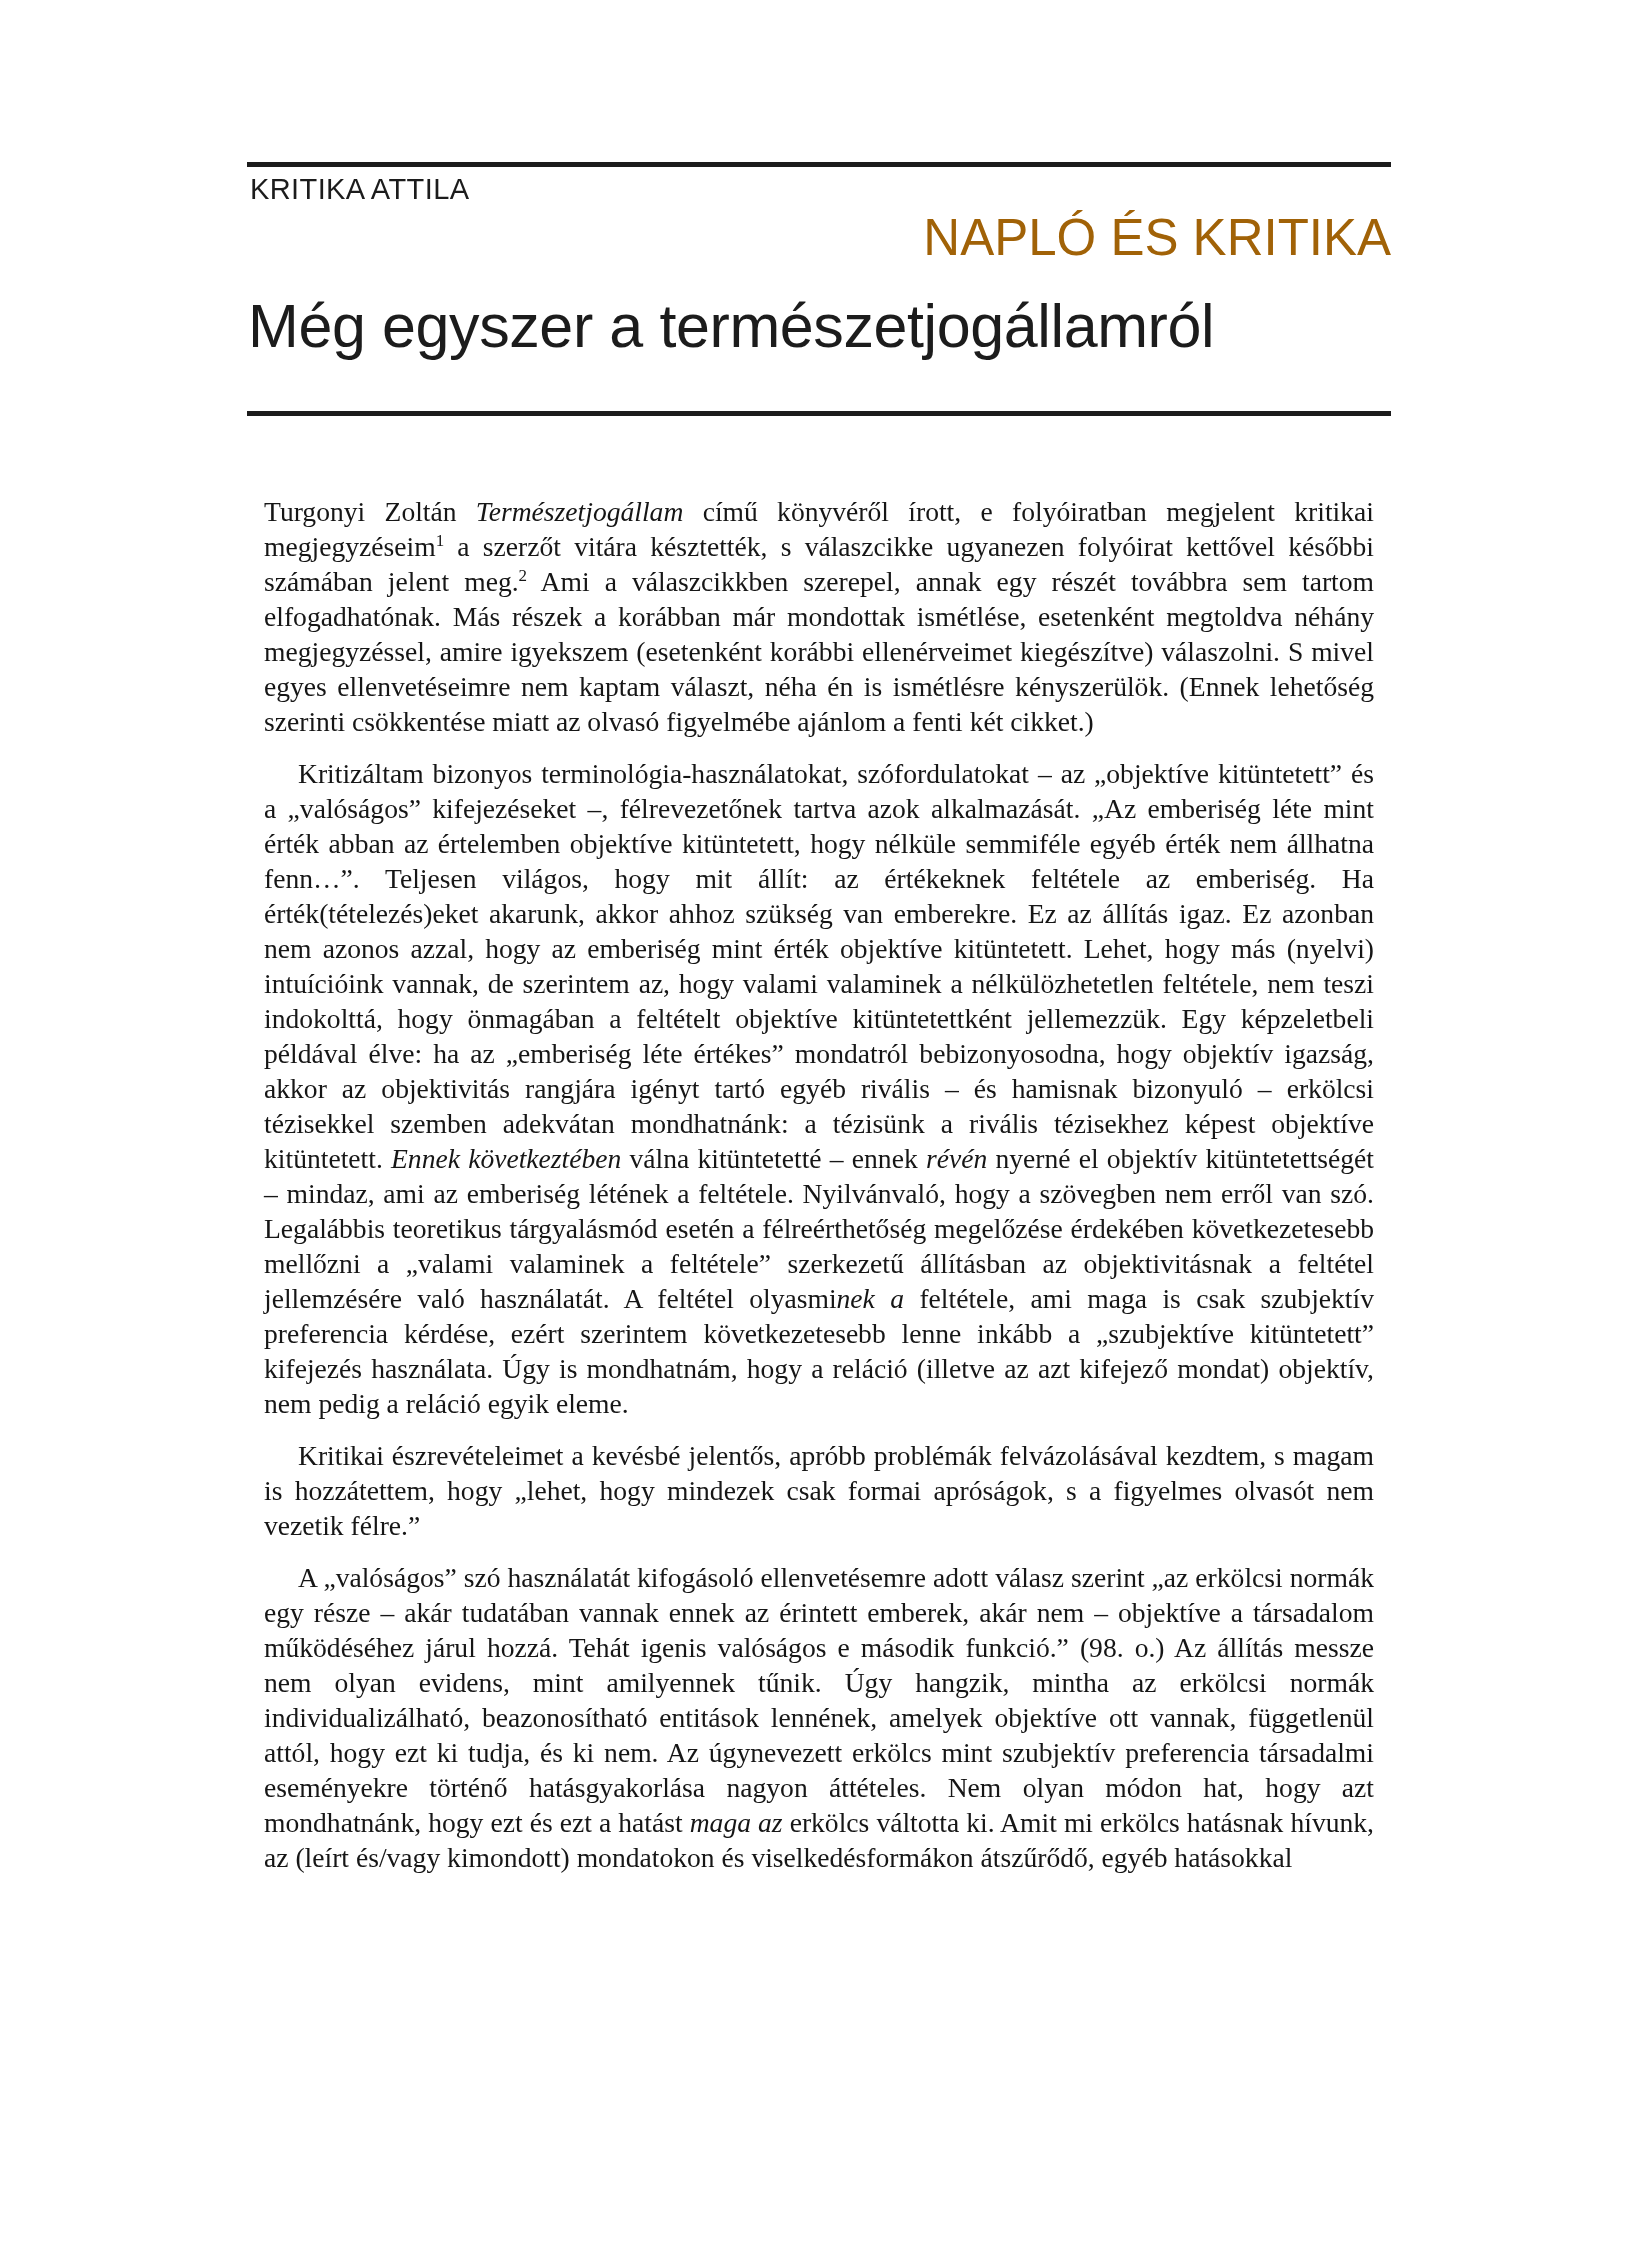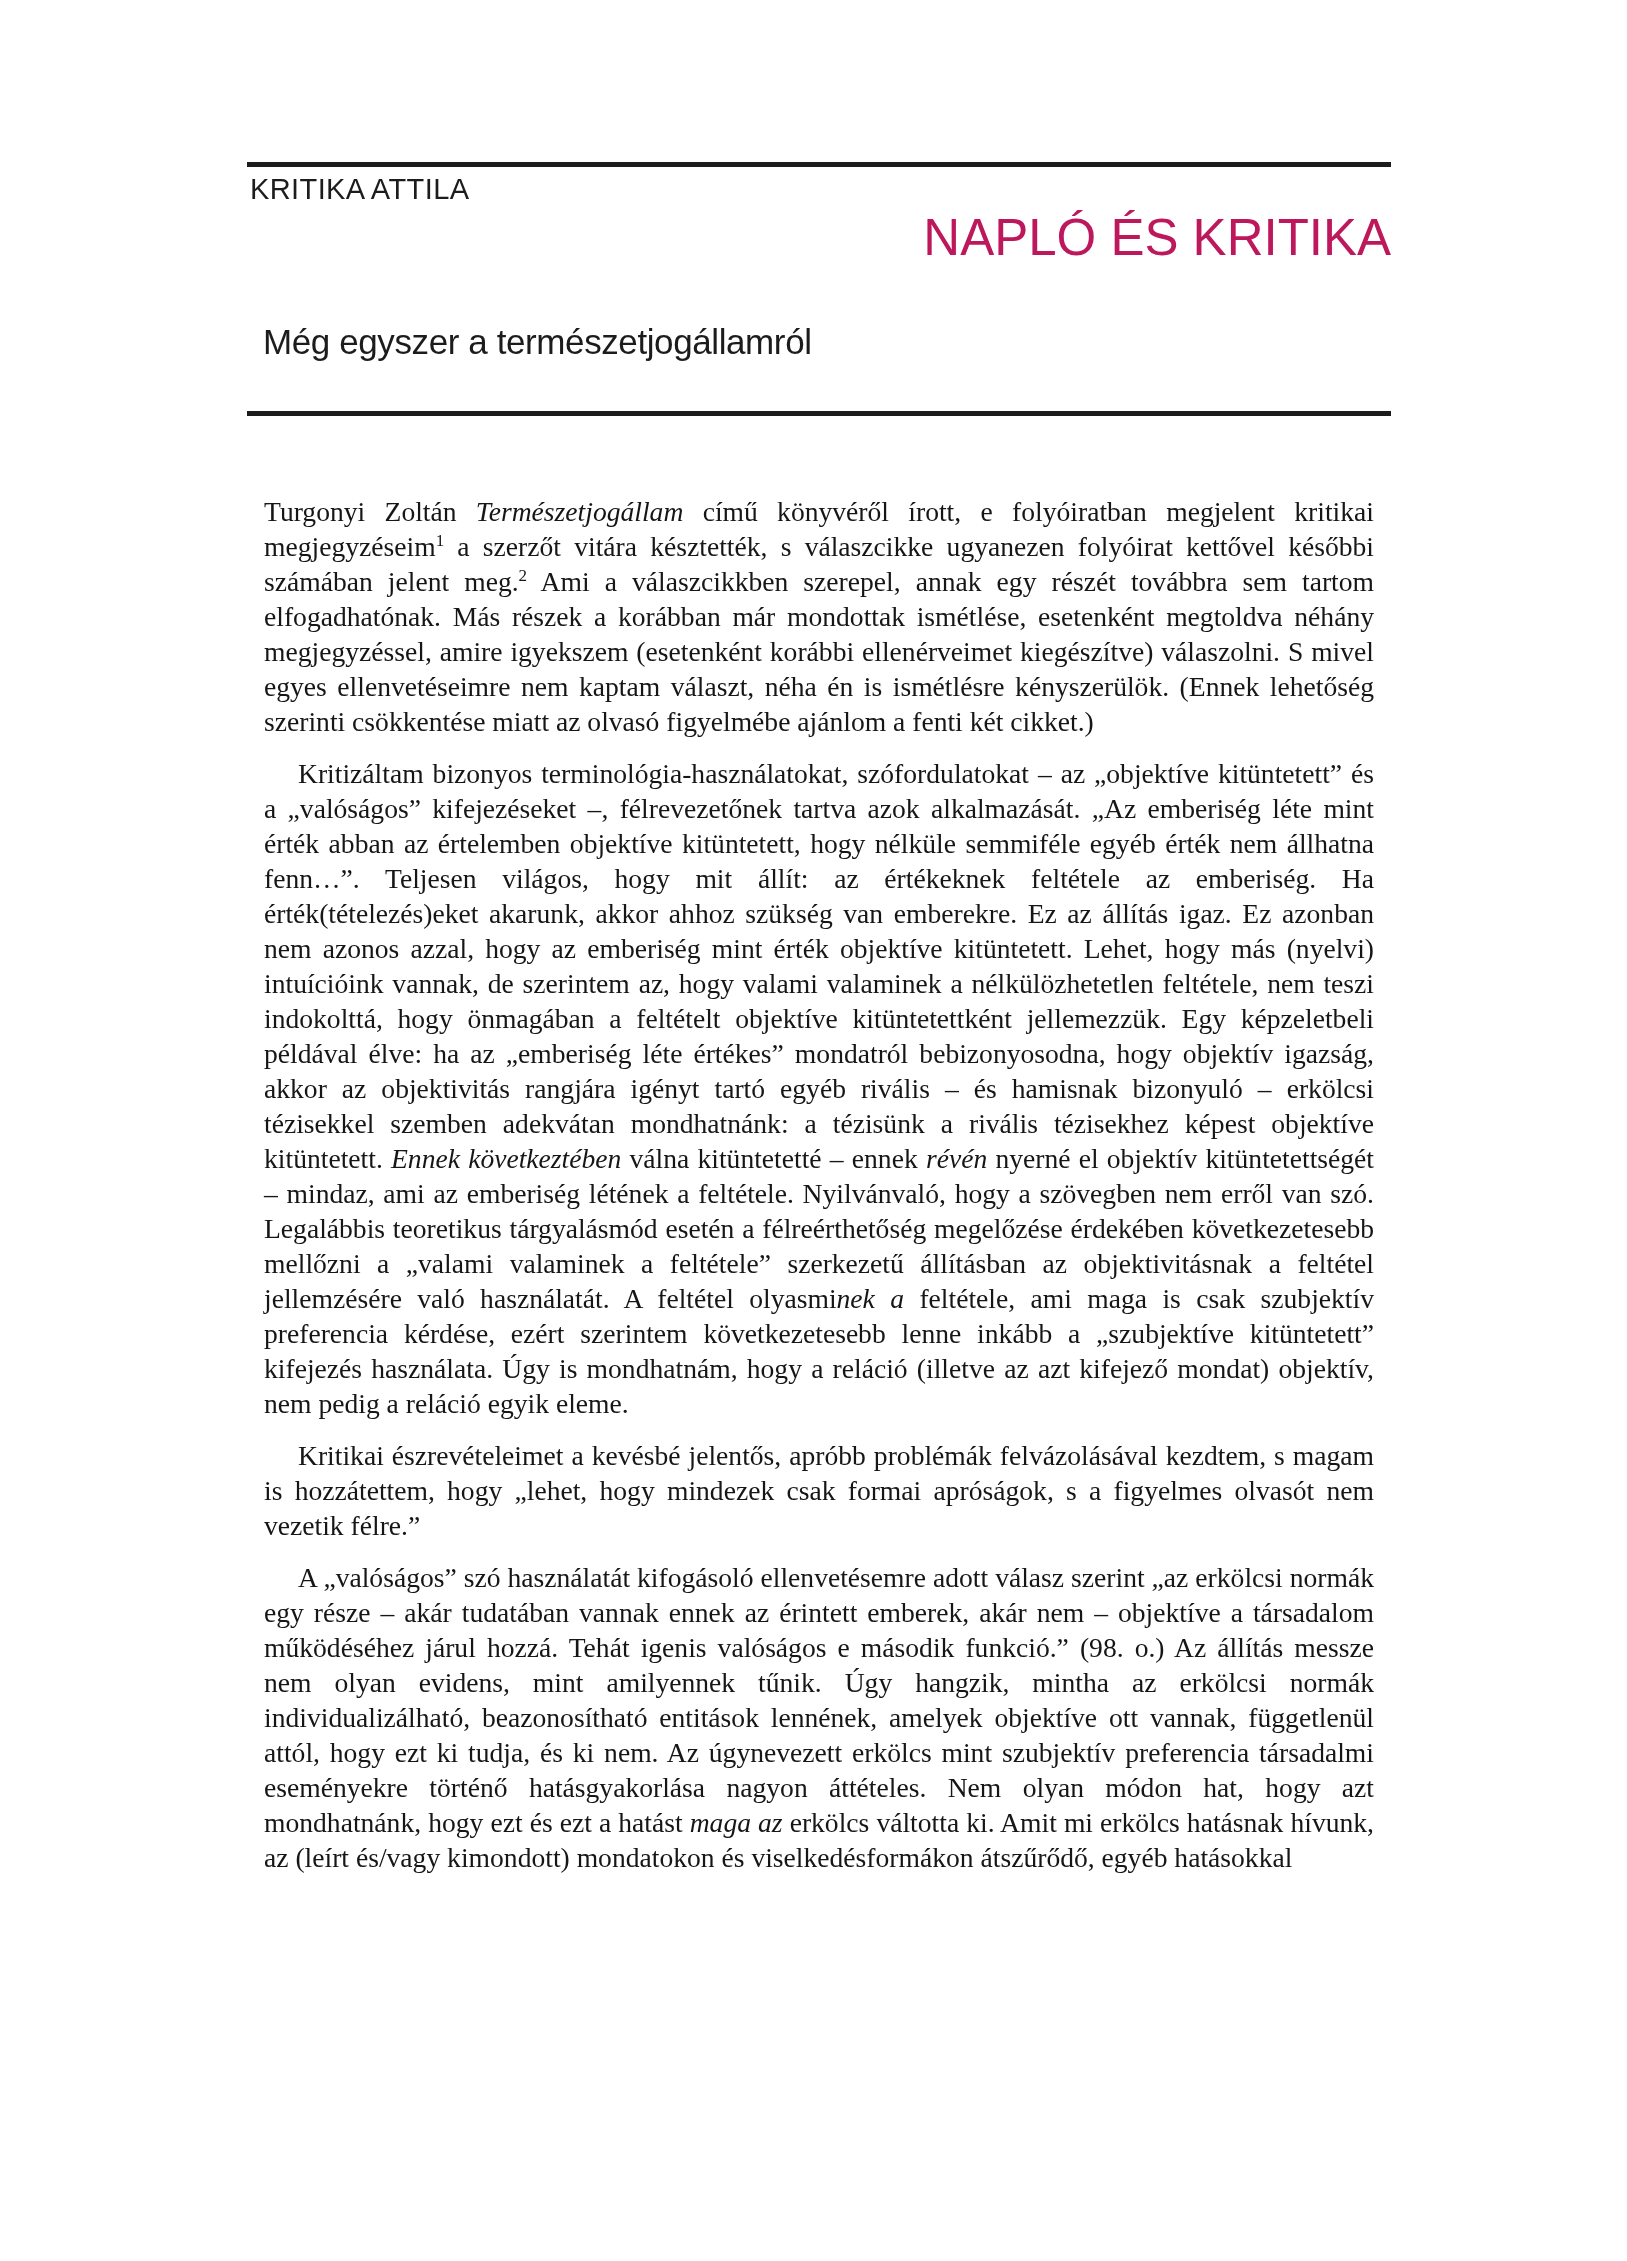--- a/index.html
+++ b/index.html
@@ -33,31 +33,31 @@
     color: #1c1c1c;
     white-space: nowrap;
   }
   .section {
     position: absolute;
     right: 237px;
     top: 211px;
     font-family: "Liberation Sans", sans-serif;
     font-size: 51px;
     line-height: 54px;
-    color: #be185d;
+    color: #a16207;
     white-space: nowrap;
   }
   .title {
     position: absolute;
     left: 247px;
     top: 297px;
-    margin: 16px;
+    margin: 1px;
     font-family: "Liberation Sans", sans-serif;
     font-weight: 400;
-    font-size: 35px;
+    font-size: 61px;
     line-height: 57px;
     letter-spacing: -0.4px;
     color: #1c1c1c;
   }
   .body-text {
     position: absolute;
     left: 247px;
     top: 477px;
     width: 1144px;
     font-size: 27.6px;

